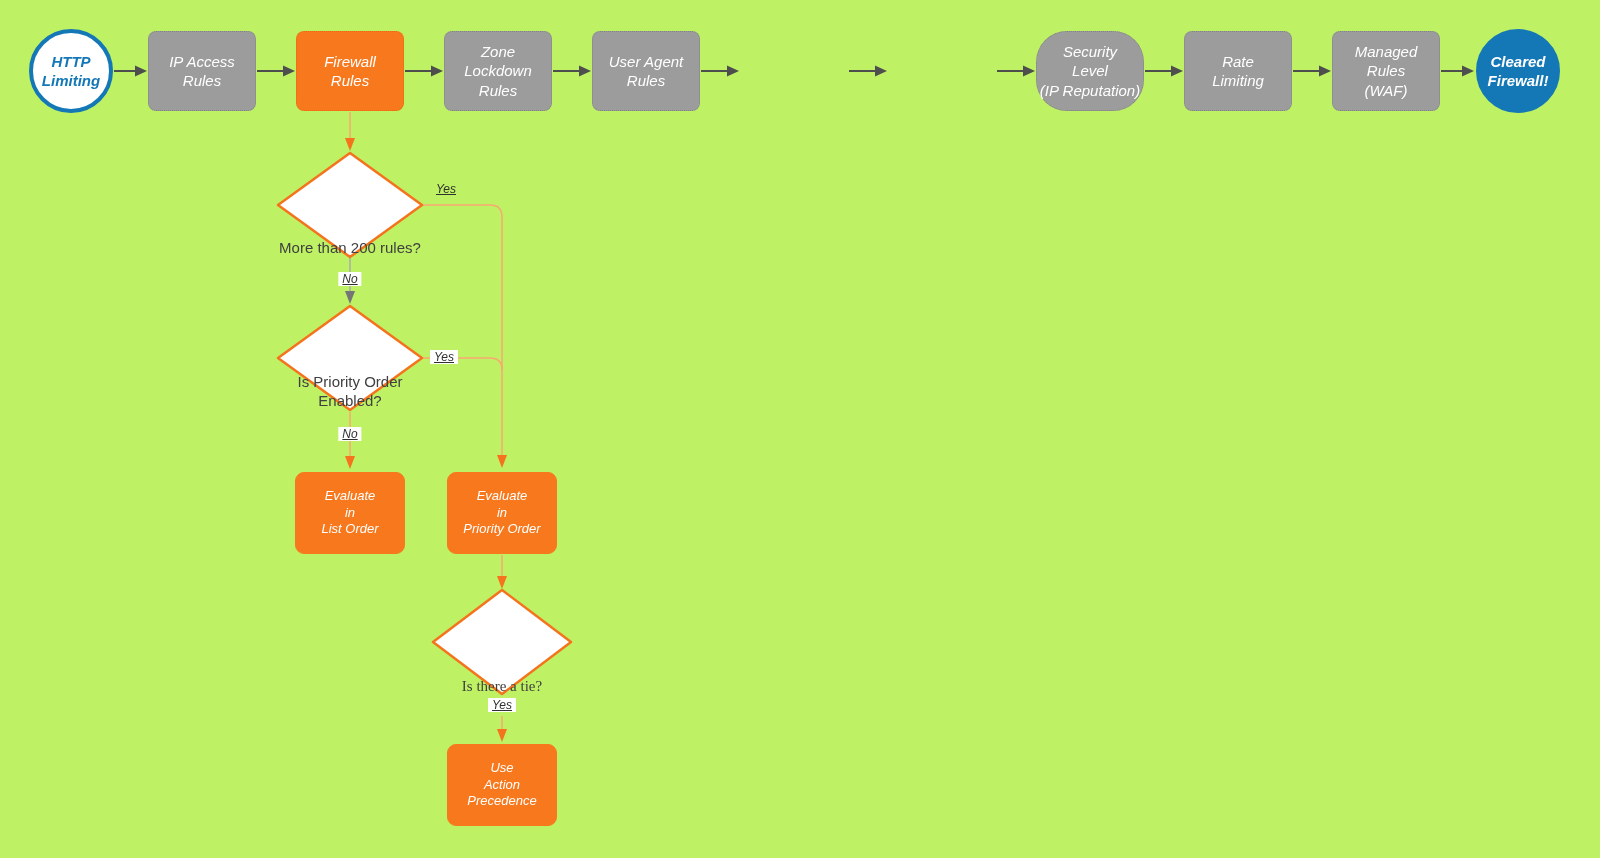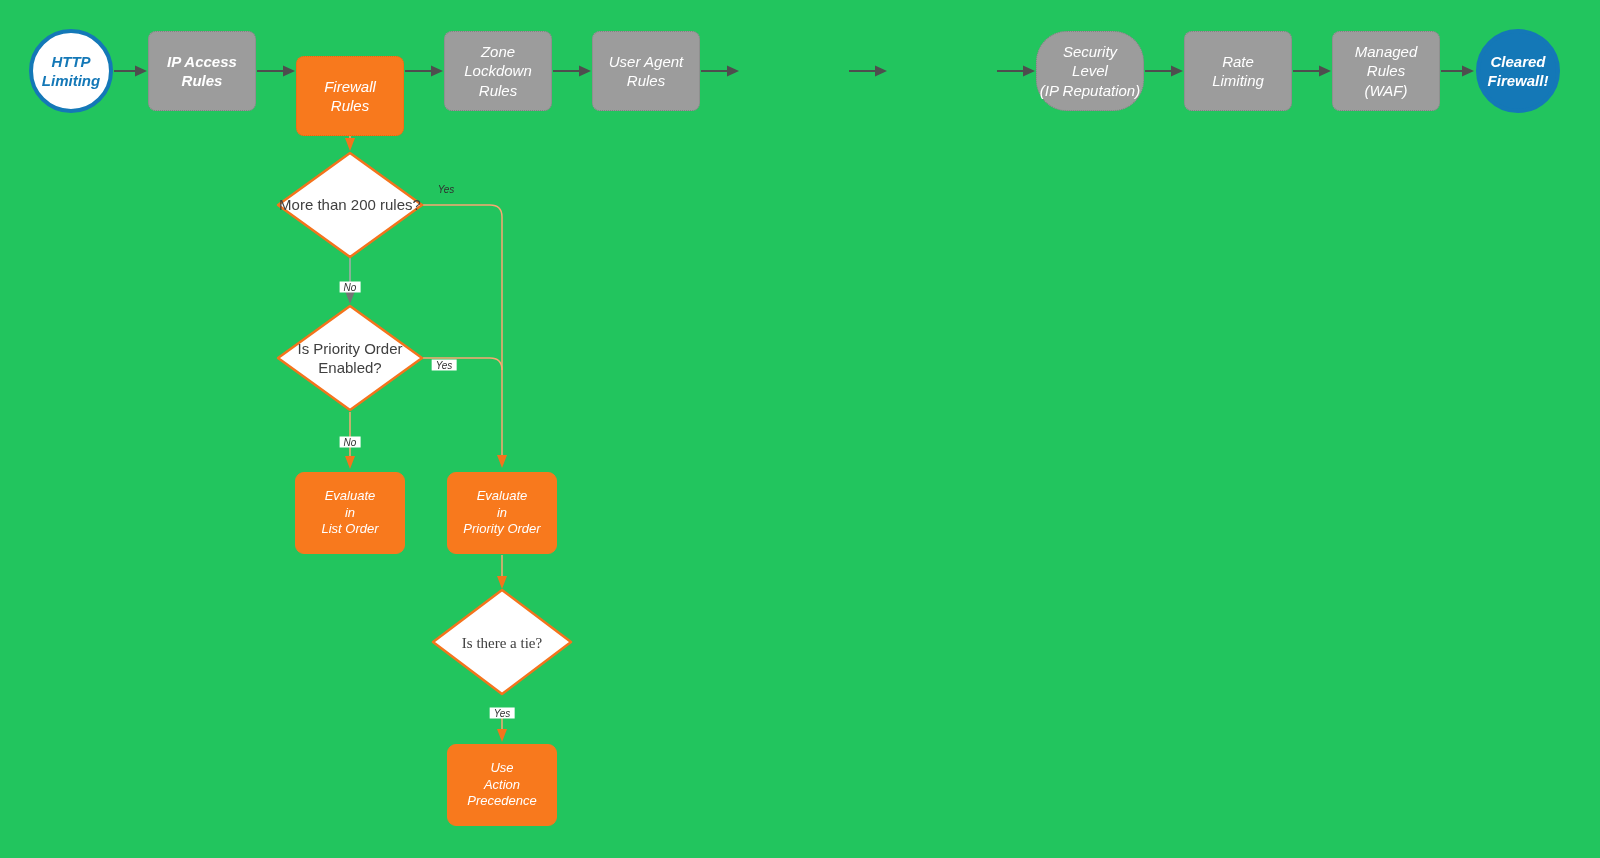--- a/index.html
+++ b/index.html
@@ -4,21 +4,21 @@
 <style>
   html, body {
     margin: 0;
     padding: 0;
     background: #ffffff;
   }
   .canvas {
     position: relative;
     width: 1600px;
     height: 858px;
-    background: #22c55e;
+    background: #bef264;
     font-family: "Liberation Sans", sans-serif;
     overflow: hidden;
   }
   .wires {
     position: absolute;
     left: 0;
     top: 0;
     width: 1600px;
     height: 858px;
     pointer-events: none;
@@ -75,37 +75,38 @@
     color: #1478B7;
   }
   .terminal.end {
     background: #1478B7;
     border: 4px solid #1478B7;
     color: #ffffff;
   }
   .decision-text {
     position: absolute;
     display: flex;
-    align-items: center;
+    align-items: flex-end;
     justify-content: center;
     text-align: center;
     color: #404040;
     font-size: 15px;
     line-height: 1.28;
   }
   .edge-label {
     position: absolute;
     transform: translate(-50%, -50%);
     font-style: italic;
-    font-size: 10px;
+    font-size: 12px;
     color: #303030;
     padding: 0 4px;
     white-space: nowrap;
-  }
-  .edge-label.bg { background: #ffffff; margin-top: 8px; }
+    text-decoration: underline;
+  }
+  .edge-label.bg { background: #ffffff; }
 </style>
 </head>
 <body>
 
 <div class="canvas">
 
   <svg class="wires" viewBox="0 0 1600 858">
 
     <g stroke="#4E4E4E" stroke-width="2" fill="#4E4E4E">
       <line x1="114" y1="71" x2="136" y2="71"></line>
@@ -169,28 +170,28 @@
     <path d="M 502 590 L 571 642 L 502 694 L 433 642 Z" fill="#ffffff" stroke="#F4731C" stroke-width="2.5" stroke-linejoin="round"></path>
   </svg>
 
   <div class="node terminal start" style="left:29px;">
     <div>
       <span class="ln">HTTP</span>
       <span class="ln">Limiting</span>
     </div>
   </div>
 
-  <div class="node stage" style="left:148px;font-weight:bold;">
+  <div class="node stage" style="left:148px;">
     <div>
       <span class="ln">IP Access</span>
       <span class="ln">Rules</span>
     </div>
   </div>
 
-  <div class="node stage highlight" style="left:296px;margin-top:25px;">
+  <div class="node stage highlight" style="left:296px;">
     <div>
       <span class="ln">Firewall</span>
       <span class="ln">Rules</span>
     </div>
   </div>
 
   <div class="node stage" style="left:444px;justify-content:center;">
     <div>
       <span class="ln">Zone</span>
       <span class="ln">Lockdown</span>

